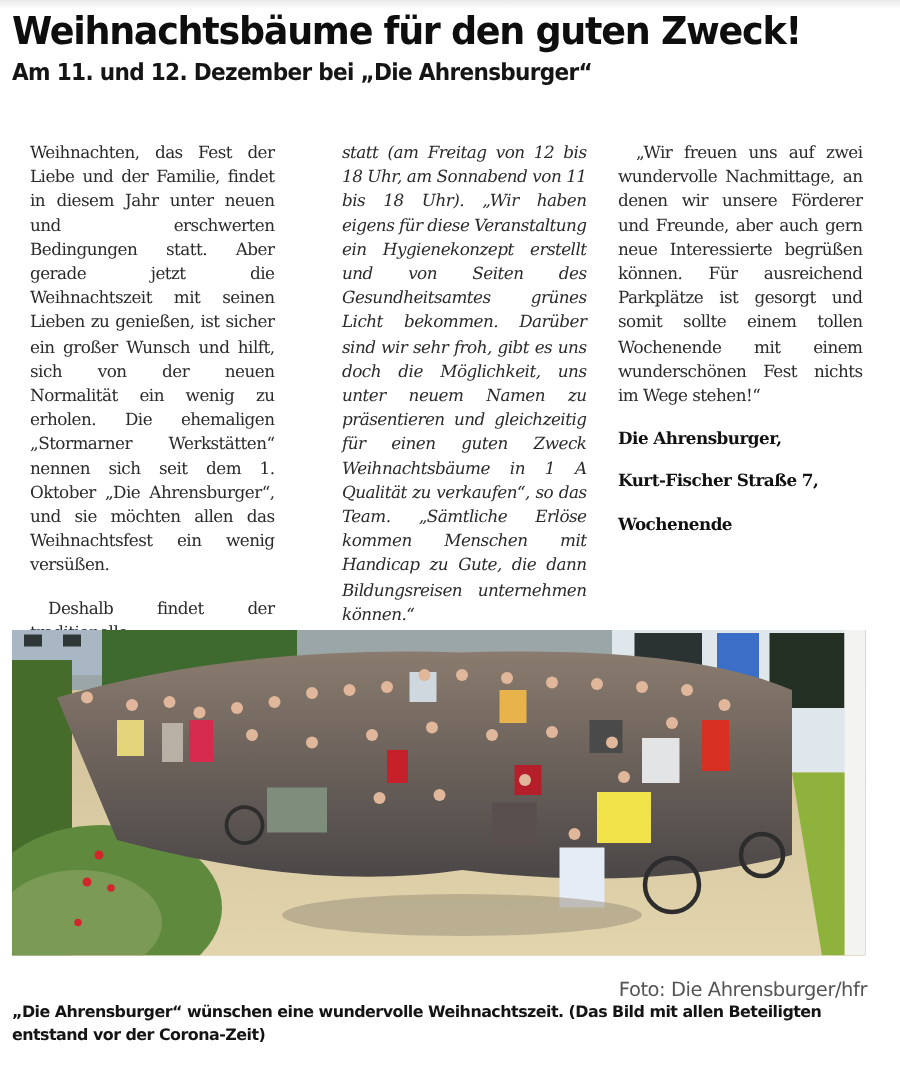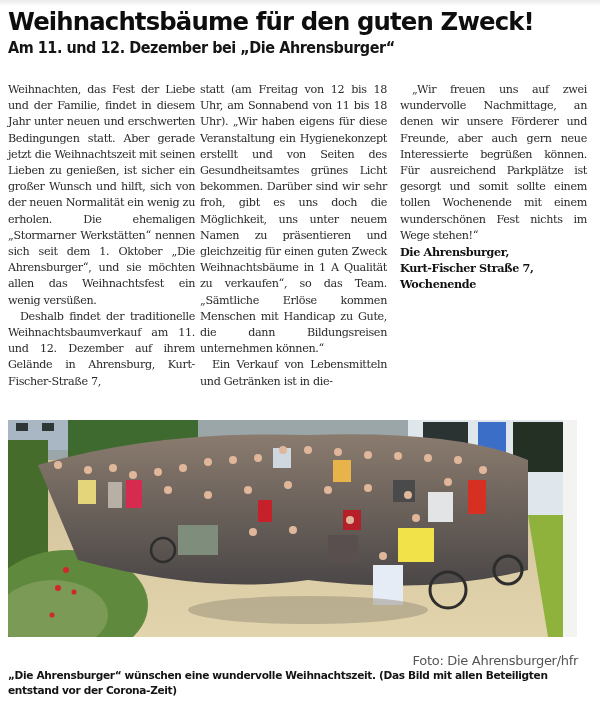--- a/index.html
+++ b/index.html
@@ -17,24 +17,24 @@
     font-family: "DejaVu Sans", sans-serif; font-weight: bold;
     font-size: 15.5px; letter-spacing: -0.5px; line-height: 20px; color: #151515;
     transform: scaleX(0.93); transform-origin: left top; white-space: nowrap;
   }
   .body-cols { position: absolute; top: 82px; left: 8px; width: 570px; height: 330px; }
   .col {
     position: absolute; top: 0; width: 187px;
     font-family: "DejaVu Serif", serif; font-size: 11.2px; line-height: 16.2px;
     color: #2a2a2a; text-align: justify; hyphens: manual; letter-spacing: -0.35px;
   }
-  .col p { margin: 0; }
+  .col p { margin: 12px; }
   .col p.indent { text-indent: 12px; }
   .col-1 { left: 0; }
-  .col-2 { left: 192px; }
+  .col-2 { left: 208px; font-style: italic; }
   .col-3 { left: 392px; }
   .col .signature { font-weight: bold; text-align: left; color: #111; }
   .photo {
     position: absolute; left: 8px; top: 420px; width: 569px; height: 217px;
     overflow: hidden; background: #c9b98f;
   }
   .photo svg { display: block; }
   .caption {
     position: absolute; left: 8px; top: 640px; width: 575px;
     font-family: "DejaVu Sans", sans-serif; font-weight: bold;

